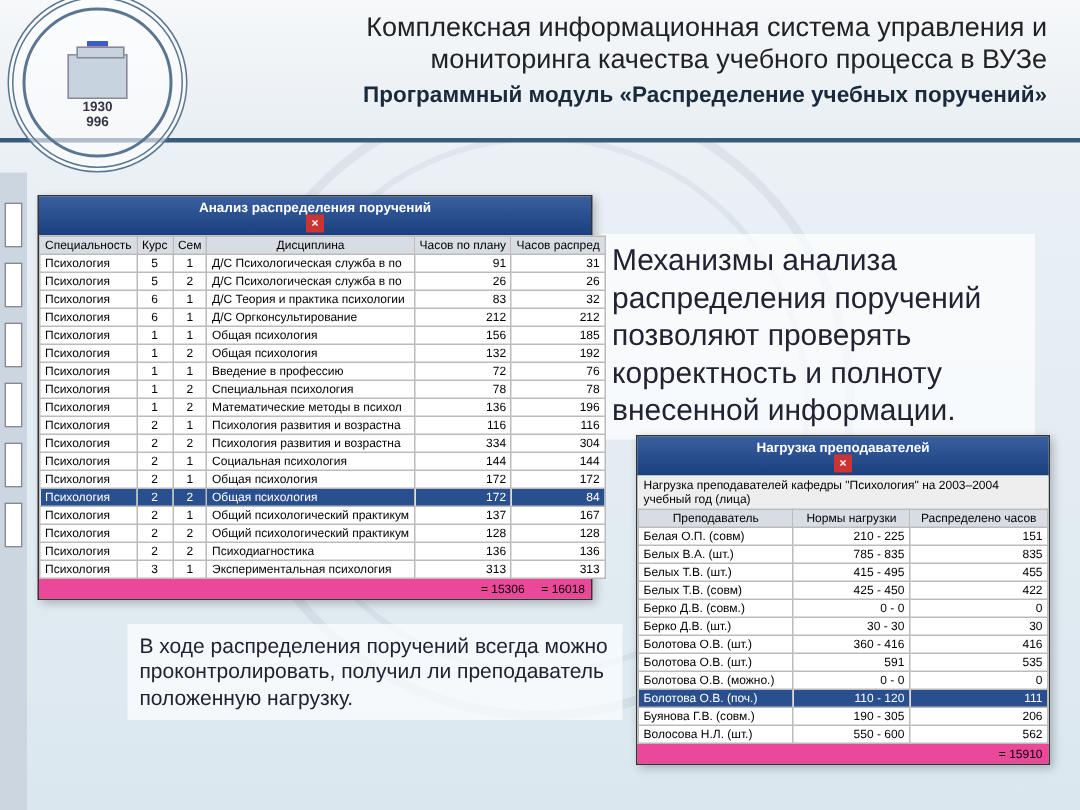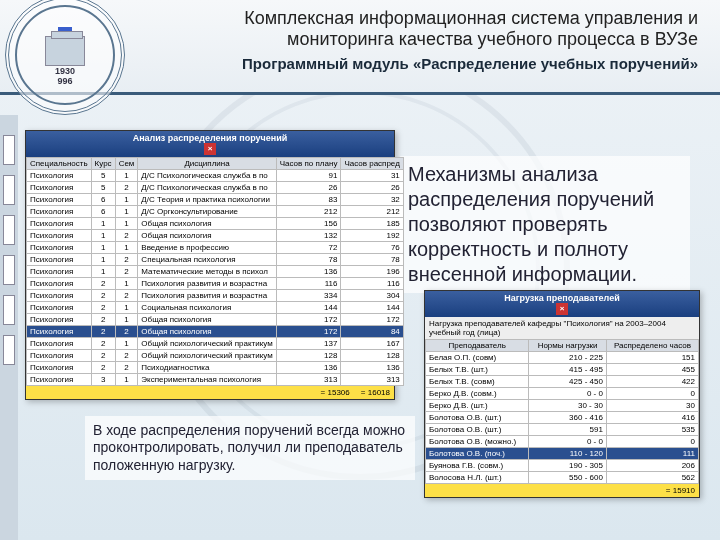--- a/index.html
+++ b/index.html
@@ -20,21 +20,21 @@
   .subtitle { margin-top: 6px; font-size: 15px; font-weight: bold; color: #1a2a3a; }
   .desc-box1 { position:absolute; top:156px; right:30px; width:290px; font-size:20px; color:#223; line-height:1.25; background:rgba(255,255,255,0.7); padding:6px 8px; }
   .desc-box2 { position:absolute; bottom:60px; left:85px; width:330px; font-size:14px; color:#223; line-height:1.25; background:rgba(255,255,255,0.7); padding:6px 8px; }
   .win { position:absolute; background:#e4e4e4; border:1px solid #333; box-shadow:2px 2px 6px rgba(0,0,0,0.25); font-size:8px; }
   .win .titlebar { background:linear-gradient(#3a5f9f,#1a3f7f); color:#fff; padding:2px 4px; font-size:9px; font-weight:bold; display:flex; justify-content:space-between; align-items:center;flex-direction:column; }
   .win .titlebar .x { width:12px; height:12px; background:#c33; color:#fff; text-align:center; line-height:12px; font-size:8px; cursor:pointer; }
   .win table { width:100%; border-collapse:collapse; background:#fff; }
   .win th, .win td { border:1px solid #bbb; padding:1px 3px; font-size:8px; white-space:nowrap; overflow:hidden; text-overflow:ellipsis; }
   .win th { background:#d8dde4; font-weight:normal; text-align:center; }
   .win tr.sel td { background:#2a4f8f; color:#fff; }
-  .win .footer { background:#fde047; padding:2px 4px; font-size:8px; text-align:right; }
+  .win .footer { background:#ec4899; padding:2px 4px; font-size:8px; text-align:right; }
   #win1 { top:130px; left:25px; width:370px; }
   #win1 td:nth-child(2), #win1 td:nth-child(3) { text-align:center; }
   #win1 td:nth-child(5), #win1 td:nth-child(6) { text-align:right; }
   #win2 { top:290px; right:20px; width:276px; }
   #win2 td:nth-child(2), #win2 td:nth-child(3) { text-align:right;padding-left:33px; }
   .thumbstrip { position:absolute; left:0; top:115px; bottom:0; width:18px; background:#cbd6e0; display:flex; flex-direction:column; gap:10px; padding-top:20px; align-items:center; }
   .thumbstrip div { width:12px; height:30px; background:#fff; border:1px solid #889; }
 </style>
 </head>
 <body>
@@ -255,20 +255,25 @@
             <th>Распределено часов</th>
           </tr>
         </thead>
       <tbody id="w2body">
           <tr>
             <td>Белая О.П. (совм)</td>
             <td>210 - 225</td>
             <td>151</td>
           </tr>
           <tr>
+            <td>Белых В.А. (шт.)</td>
+            <td>785 - 835</td>
+            <td>835</td>
+          </tr>
+          <tr>
             <td>Белых Т.В. (шт.)</td>
             <td>415 - 495</td>
             <td>455</td>
           </tr>
           <tr>
             <td>Белых Т.В. (совм)</td>
             <td>425 - 450</td>
             <td>422</td>
           </tr>
           <tr>

